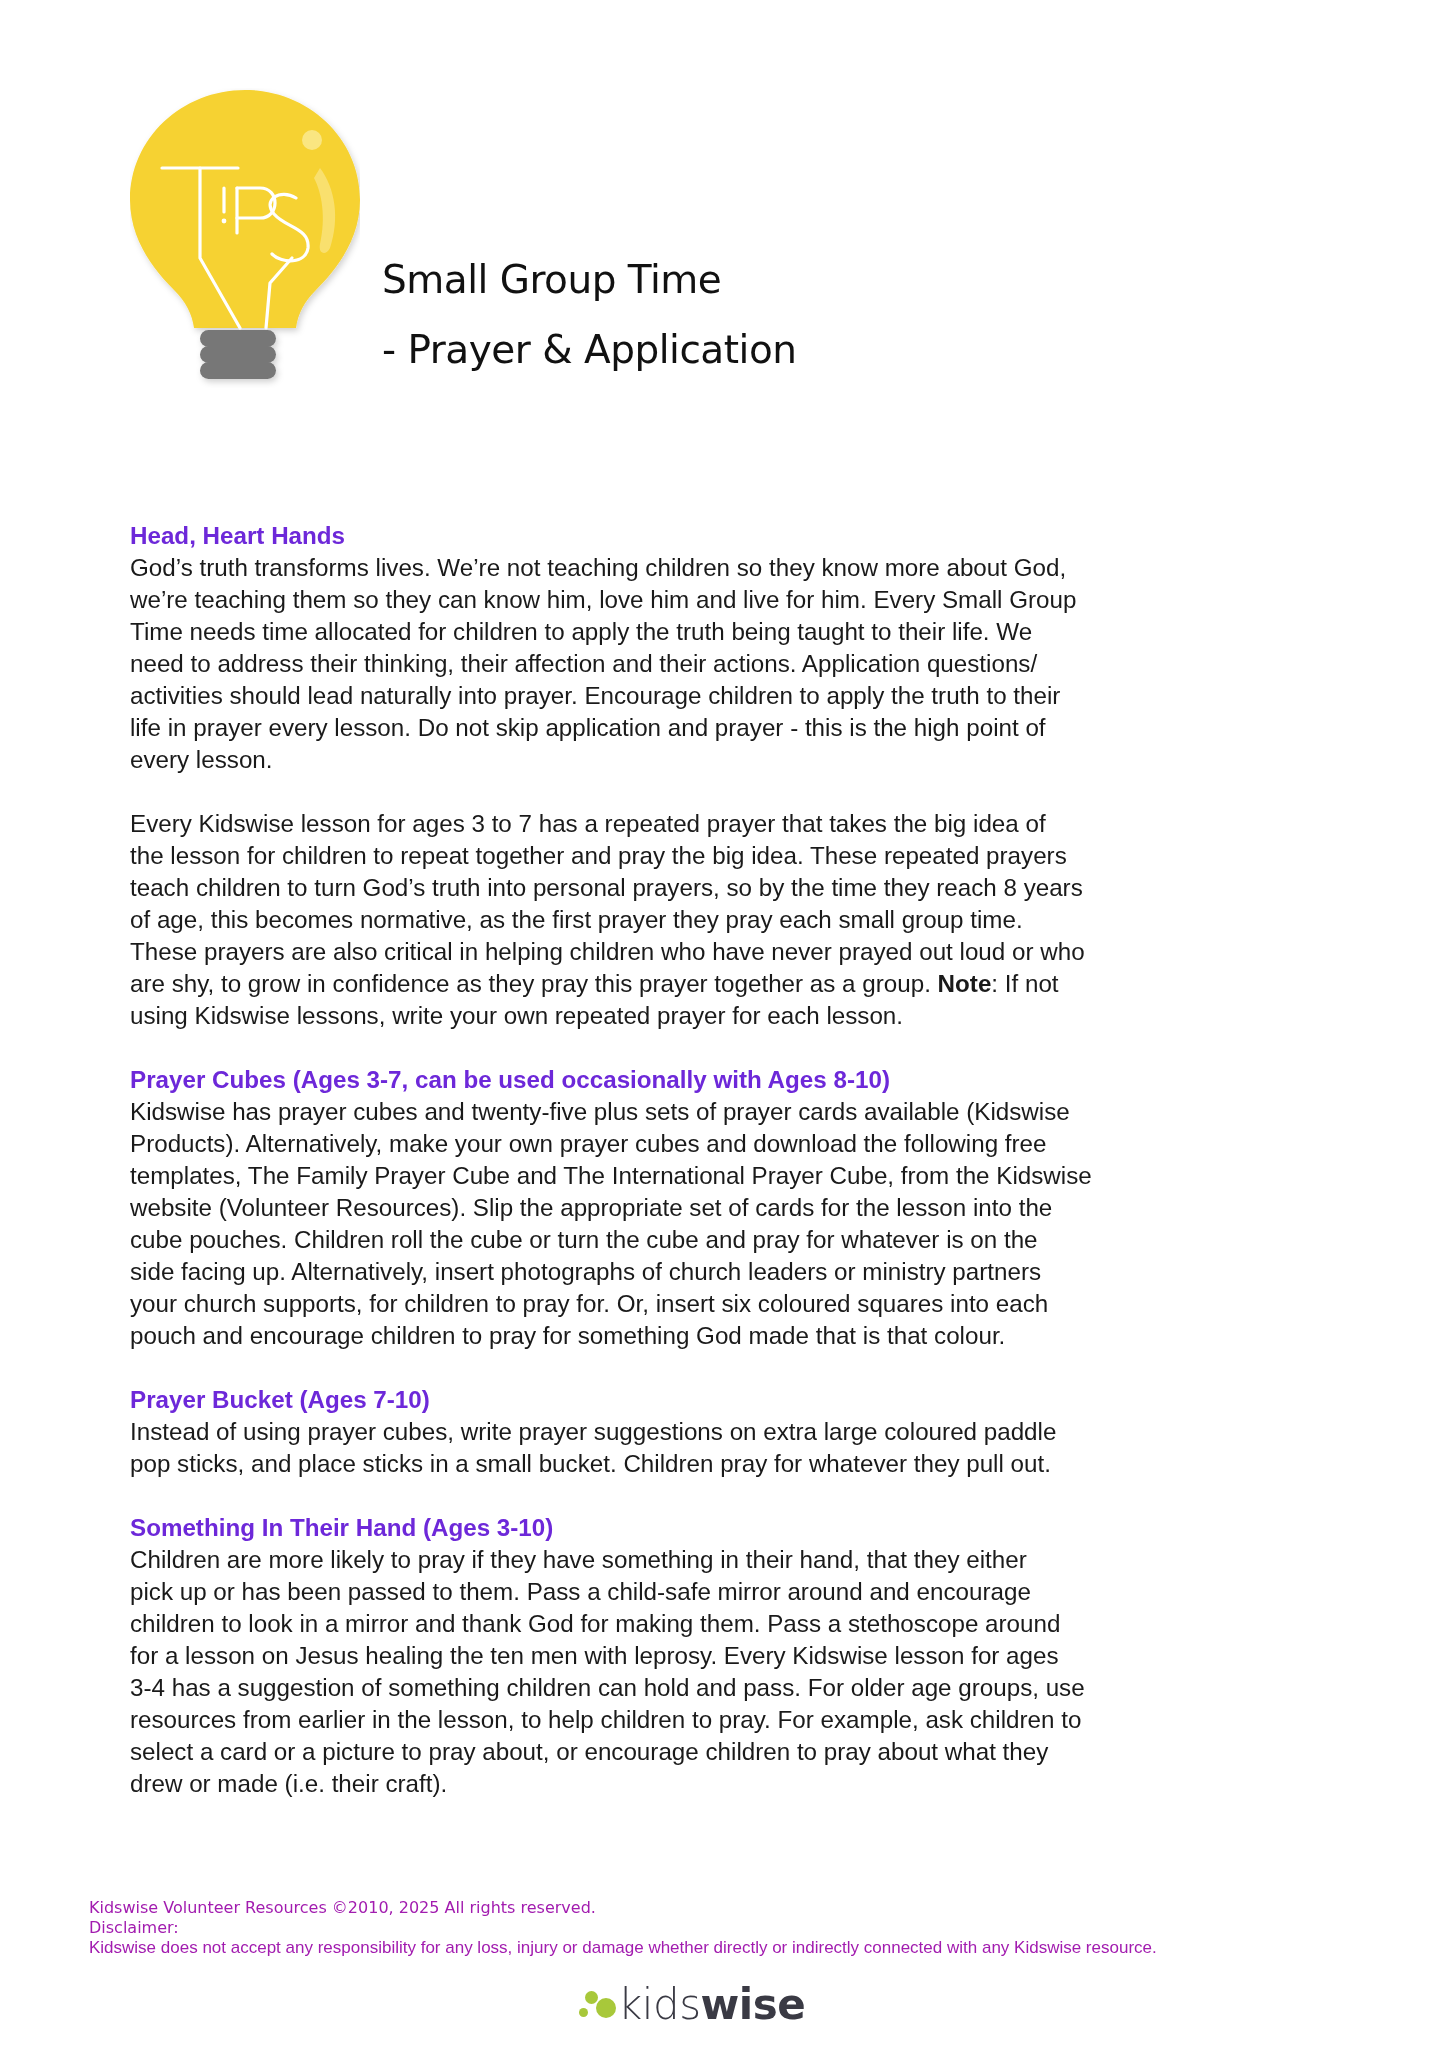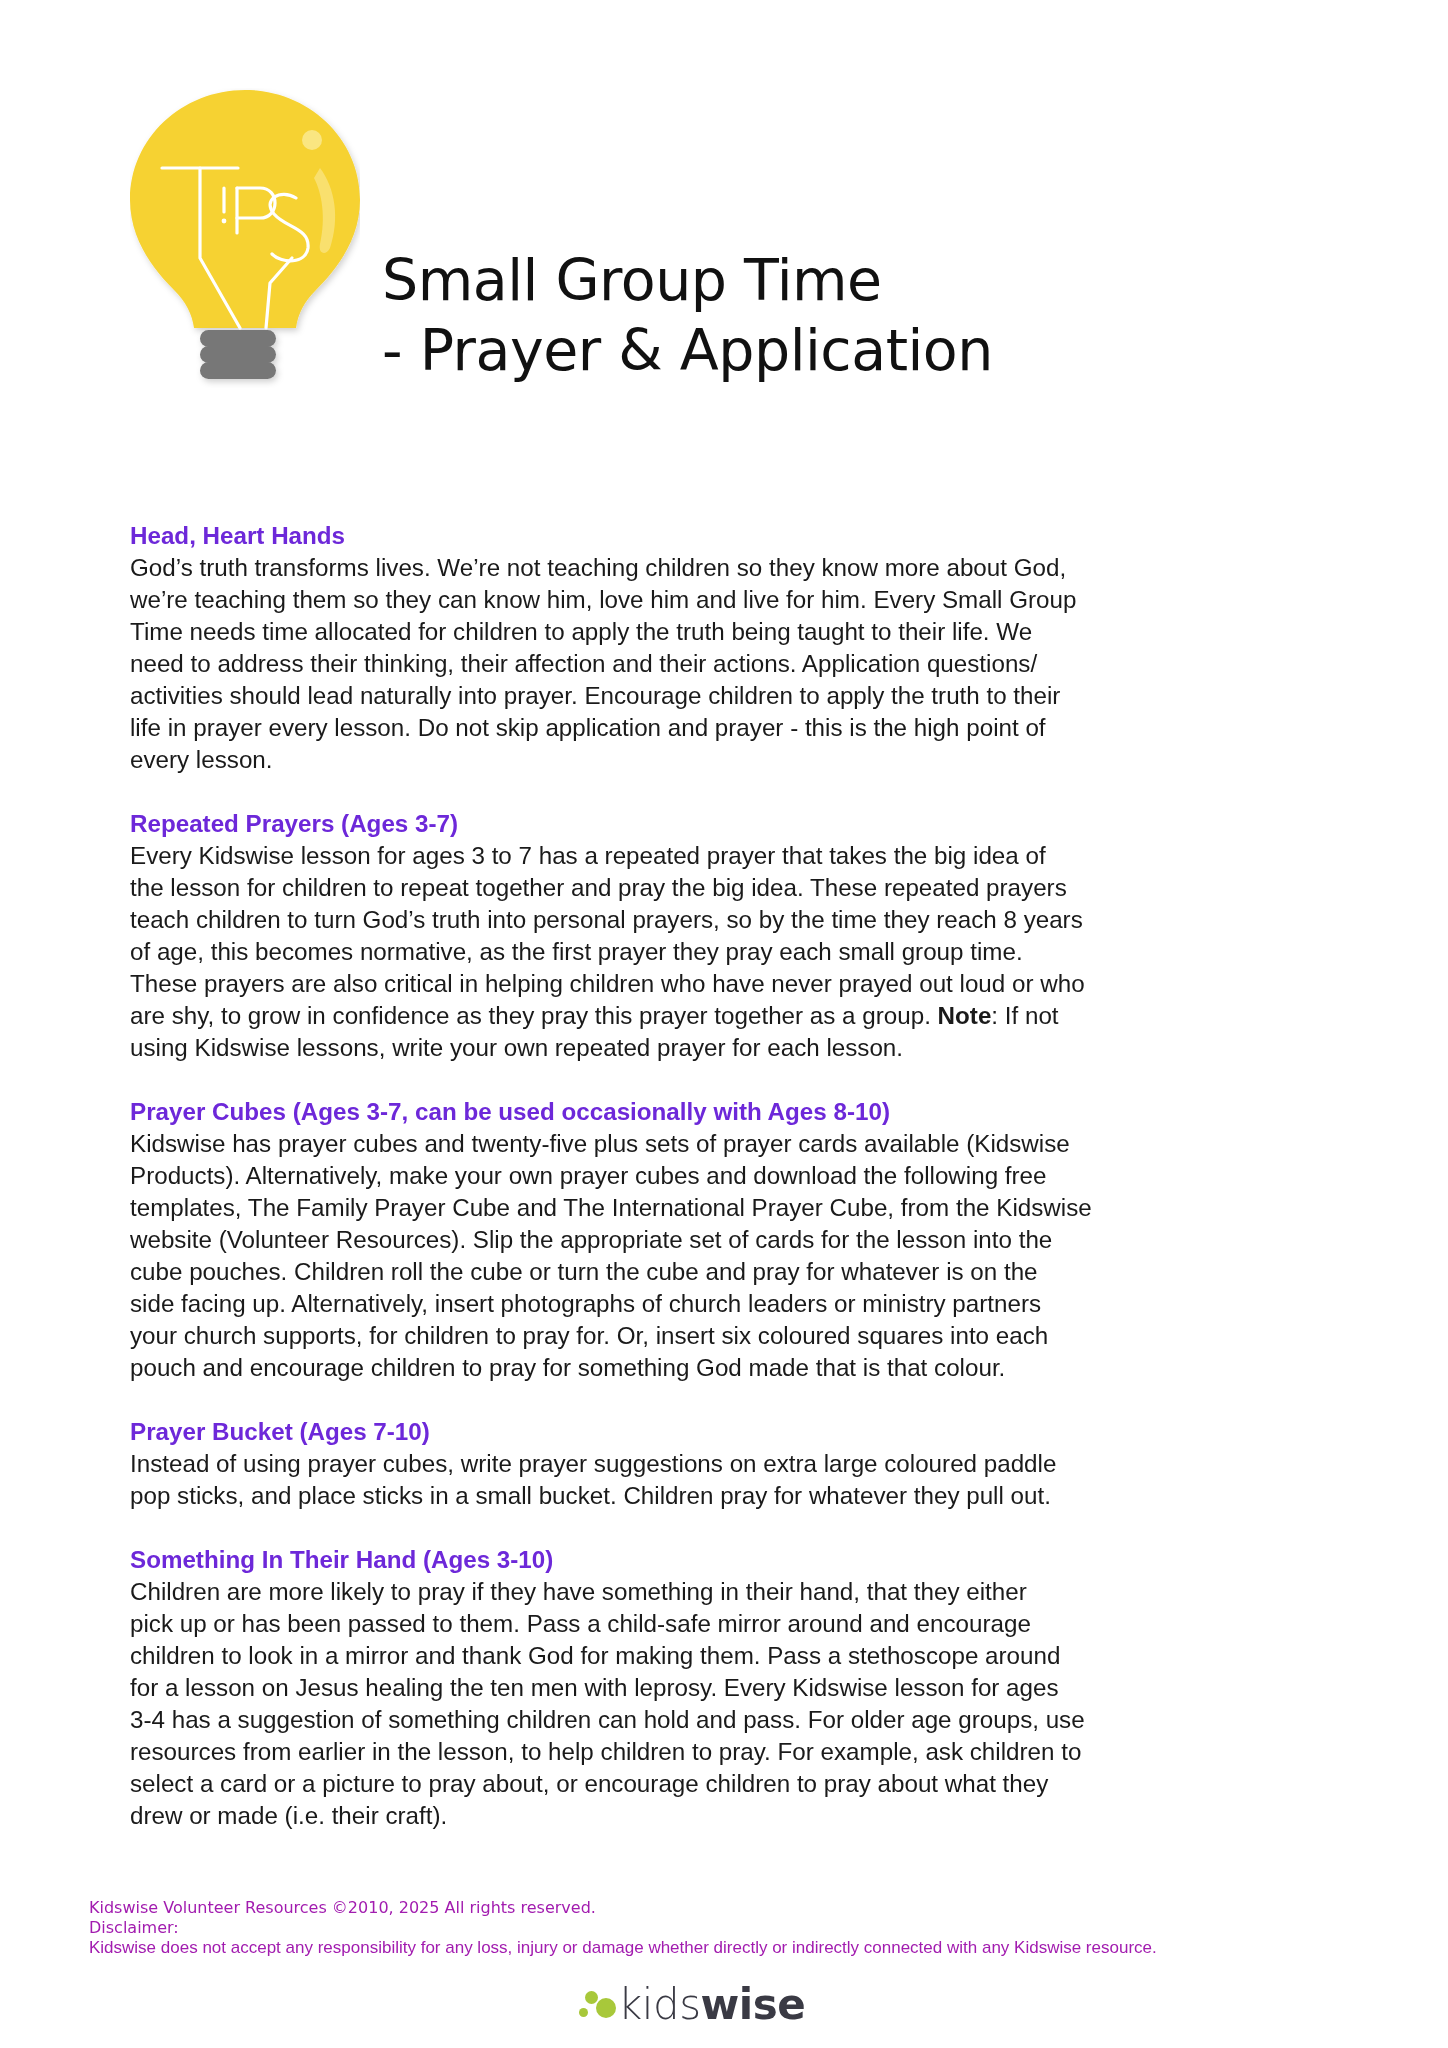--- a/index.html
+++ b/index.html
@@ -1,18 +1,18 @@
 <!DOCTYPE html>
 <html><head>
 <meta charset="utf-8">
 <style>
   html, body { margin: 0; padding: 0; background: #ffffff; }
   body { width: 1448px; height: 2048px; position: relative; overflow: hidden; color: #1a1a1a; }
   .logo { position: absolute; left: 130px; top: 88px; width: 230px; height: 300px; }
-  .title { position: absolute; left: 382px; top: 245px; font-family: "DejaVu Sans", sans-serif; font-size: 57px; line-height: 70px; color: #111; font-weight: 400; letter-spacing: -0.5px; }
+  .title { position: absolute; left: 382px; top: 245px; font-family: "DejaVu Sans", sans-serif; font-size: 39px; line-height: 70px; color: #111; font-weight: 400; letter-spacing: -0.5px; }
   .title div { white-space: nowrap; }
   .content { position: absolute; left: 130px; top: 520px; width: 1130px; font-family: "Liberation Sans", sans-serif; font-size: 24.2px; line-height: 32px; color: #1a1a1a; }
   .section { margin-bottom: 32px; }
   .section h2 { margin: 0; font-size: 24.2px; line-height: 32px; font-weight: 700; color: #6d28d9; }
   .section p { margin: 0; }
   .section .line { white-space: nowrap; display: block; }
   .note-label { font-weight: 700; }
   .footer { position: absolute; left: 89px; top: 1898px; font-family: "DejaVu Sans", sans-serif; font-size: 16px; line-height: 20px; color: #a21caf; }
   .footer .disc { font-family: Liberation Sans, sans-serif; font-size: 17px; white-space: nowrap; }
   .brand { position: absolute; left: 578px; top: 1985px; display: flex; align-items: center; }
@@ -69,21 +69,20 @@
       <span class="line">we’re teaching them so they can know him, love him and live for him. Every Small Group</span>
       <span class="line">Time needs time allocated for children to apply the truth being taught to their life. We</span>
       <span class="line">need to address their thinking, their affection and their actions. Application questions/</span>
       <span class="line">activities should lead naturally into prayer. Encourage children to apply the truth to their</span>
       <span class="line">life in prayer every lesson. Do not skip application and prayer - this is the high point of</span>
       <span class="line">every lesson.</span>
     </p>
   </div>
 
   <div class="section">
-    <h2>Repeated Prayers (Ages 3-7)</h2>
     <p>
       <span class="line">Every Kidswise lesson for ages 3 to 7 has a repeated prayer that takes the big idea of</span>
       <span class="line">the lesson for children to repeat together and pray the big idea. These repeated prayers</span>
       <span class="line">teach children to turn God’s truth into personal prayers, so by the time they reach 8 years</span>
       <span class="line">of age, this becomes normative, as the first prayer they pray each small group time.</span>
       <span class="line">These prayers are also critical in helping children who have never prayed out loud or who</span>
       <span class="line"><span>are shy, to grow in confidence as they pray this prayer together as a group. </span><span class="note-label">Note</span><span>: If not</span></span>
       <span class="line">using Kidswise lessons, write your own repeated prayer for each lesson.</span>
     </p>
   </div>

